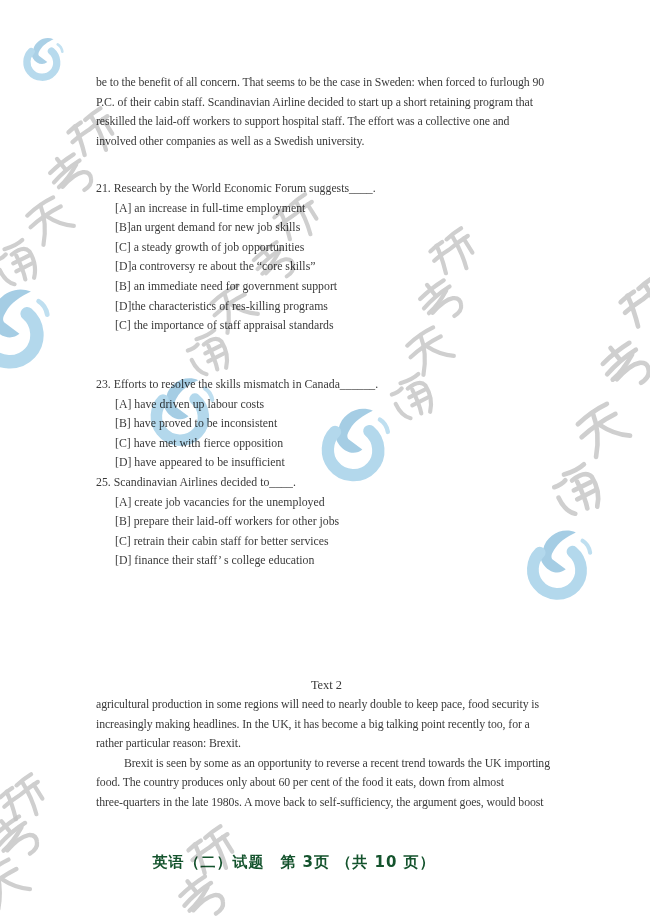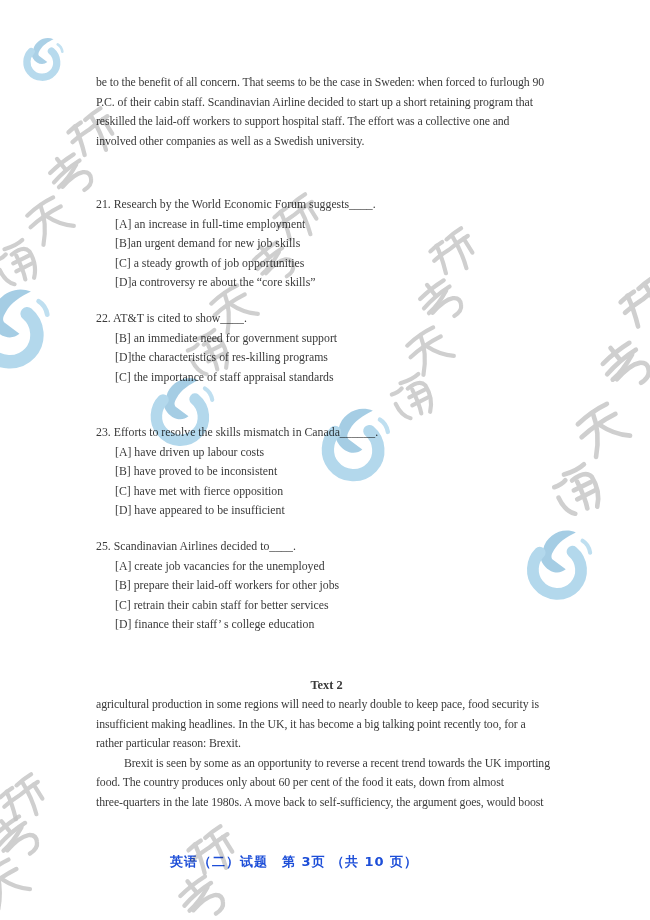--- a/index.html
+++ b/index.html
@@ -11,29 +11,29 @@
     font-family:"Liberation Serif","DejaVu Serif",serif;
     color:#3a3a3a;
     padding-left:12px;
   }
   
   .content{position:absolute;z-index:1;}
   .line{height:19.6px;line-height:19.6px;white-space:nowrap;font-size:11.8px;letter-spacing:-0.1px;}
   .intro{top:73px;left:96px;width:461px;}
   .questions{top:179px;left:96px;width:480px;}
   .question{height:98px;}
-  .q-stem{height:19.6px;line-height:19.6px;font-size:11.8px;white-space:nowrap;margin-top:16px;}
+  .q-stem{height:19.6px;line-height:19.6px;font-size:11.8px;white-space:nowrap;}
   .q-opt{height:19.6px;line-height:19.6px;font-size:11.8px;white-space:nowrap;padding-left:19px;}
-  .section-heading{top:676px;left:96px;width:461px;text-align:center;font-weight:bold;font-size:12.4px;height:19.6px;line-height:19.6px;}
+  .section-heading{top:676px;left:96px;width:461px;text-align:center;font-weight:normal;font-size:12.4px;height:19.6px;line-height:19.6px;}
   .paras{top:695px;left:96px;width:461px;}
   .indent{text-indent:28px;}
   .footer{
     top:852px;left:0;width:588px;text-align:center;
     font-family:"DejaVu Sans","Liberation Sans",sans-serif;
-    font-weight:bold;font-size:13px;color:#1d4ed8;letter-spacing:1px;
+    font-weight:bold;font-size:15px;color:#14532d;letter-spacing:1px;
     height:20px;line-height:20px;
   }
   
   .wm-layer{
     position:absolute;inset:0;z-index:2;
     pointer-events:none;
     mix-blend-mode:multiply;
   }
   .wm{position:absolute;}
   .wm-char{opacity:.78;transform:rotate(-32deg);}
@@ -55,21 +55,20 @@
 
     <div class="question">
       <div class="q-stem">21. Research by the World Economic Forum suggests____.</div>
       <div class="q-opt">[A] an increase in full-time employment</div>
       <div class="q-opt">[B]an urgent demand for new job skills</div>
       <div class="q-opt">[C] a steady growth of job opportunities</div>
       <div class="q-opt">[D]a controversy re about the “core skills”</div>
     </div>
 
     <div class="question">
-      <div class="q-stem">22. AT&amp;T is cited to show____.</div>
       <div class="q-opt">[B] an immediate need for government support</div>
       <div class="q-opt">[D]the characteristics of res-killing programs</div>
       <div class="q-opt">[C] the importance of staff appraisal standards</div>
     </div>
 
     <div class="question">
       <div class="q-stem">23. Efforts to resolve the skills mismatch in Canada______.</div>
       <div class="q-opt">[A] have driven up labour costs</div>
       <div class="q-opt">[B] have proved to be inconsistent</div>
       <div class="q-opt">[C] have met with fierce opposition</div>
@@ -85,21 +84,21 @@
       <div class="q-opt">[D] finance their staff’ s college education</div>
     </div>
 
   </div>
 
   <div class="content section-heading">Text 2</div>
 
   <div class="content paras">
     <div>
       <div class="line">agricultural production in some regions will need to nearly double to keep pace, food security is</div>
-      <div class="line">insufficient making headlines. In the UK, it has become a big talking point recently too, for a</div>
+      <div class="line">increasingly making headlines. In the UK, it has become a big talking point recently too, for a</div>
       <div class="line">rather particular reason: Brexit.</div>
     </div>
     <div>
       <div class="line indent">Brexit is seen by some as an opportunity to reverse a recent trend towards the UK importing</div>
       <div class="line">food. The country produces only about 60 per cent of the food it eats, down from almost</div>
       <div class="line">three-quarters in the late 1980s. A move back to self-sufficiency, the argument goes, would boost</div>
     </div>
   </div>
 
   <div class="content footer">英语（二）试题　第 3页 （共 10 页）</div>

